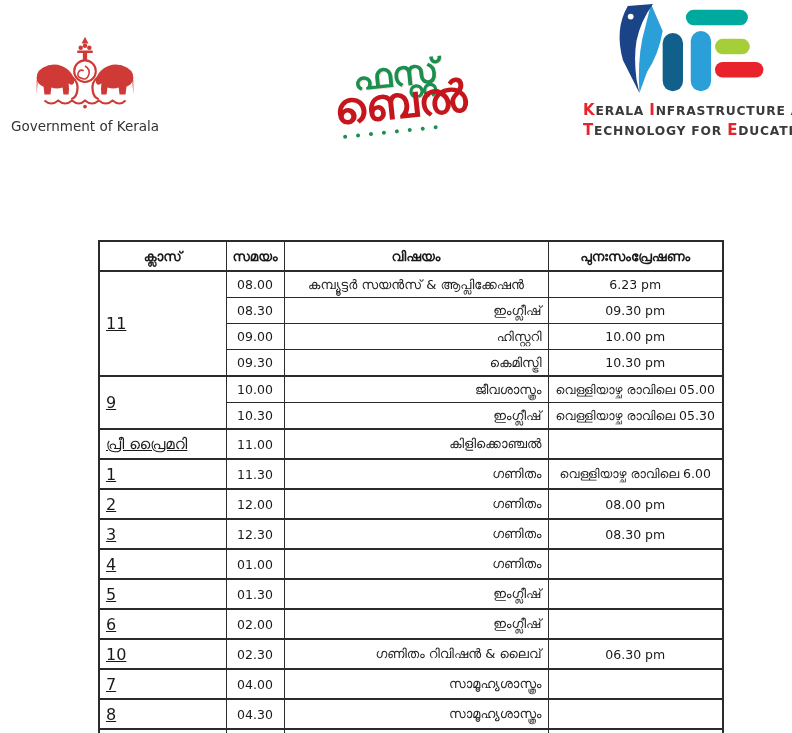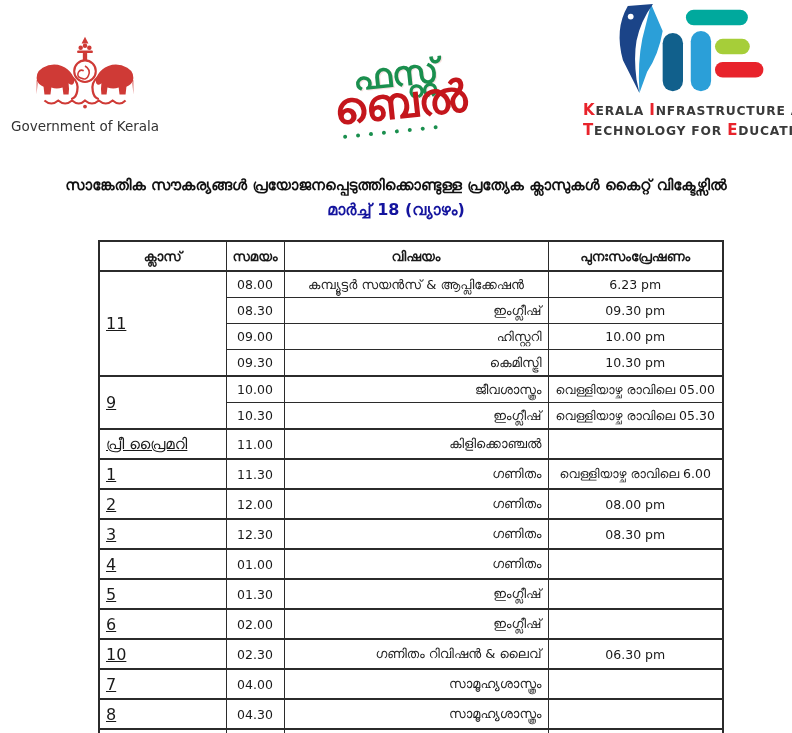--- a/index.html
+++ b/index.html
@@ -132,22 +132,20 @@
       <rect x="88" y="6" width="64" height="16" rx="8" fill="var(--kite-teal)"></rect>
       <rect x="118" y="36" width="36" height="16" rx="8" fill="var(--kite-green)"></rect>
       <rect x="118" y="60" width="50" height="16" rx="8" fill="var(--kite-red)"></rect>
     </svg>
     <div class="kite-text">
       <div><span class="kite-cap">K</span><span>ERALA </span><span class="kite-cap">I</span><span>NFRASTRUCTURE AND</span></div>
       <div><span class="kite-cap">T</span><span>ECHNOLOGY FOR </span><span class="kite-cap">E</span><span>DUCATION</span></div>
     </div>
   </div>
 
-  <div class="doc-title">സാങ്കേതിക സൗകര്യങ്ങൾ പ്രയോജനപ്പെടുത്തിക്കൊണ്ടുള്ള പ്രത്യേക ക്ലാസുകൾ കൈറ്റ് വിക്ടേഴ്സിൽ</div>
-  <div class="doc-date">മാർച്ച് 18 (വ്യാഴം)</div>
 
   <table class="timetable">
     <colgroup>
       <col style="width:127px">
         <col style="width:58px">
         <col style="width:264px">
         <col style="width:175px">
     </colgroup>
     <thead>
       <tr>

